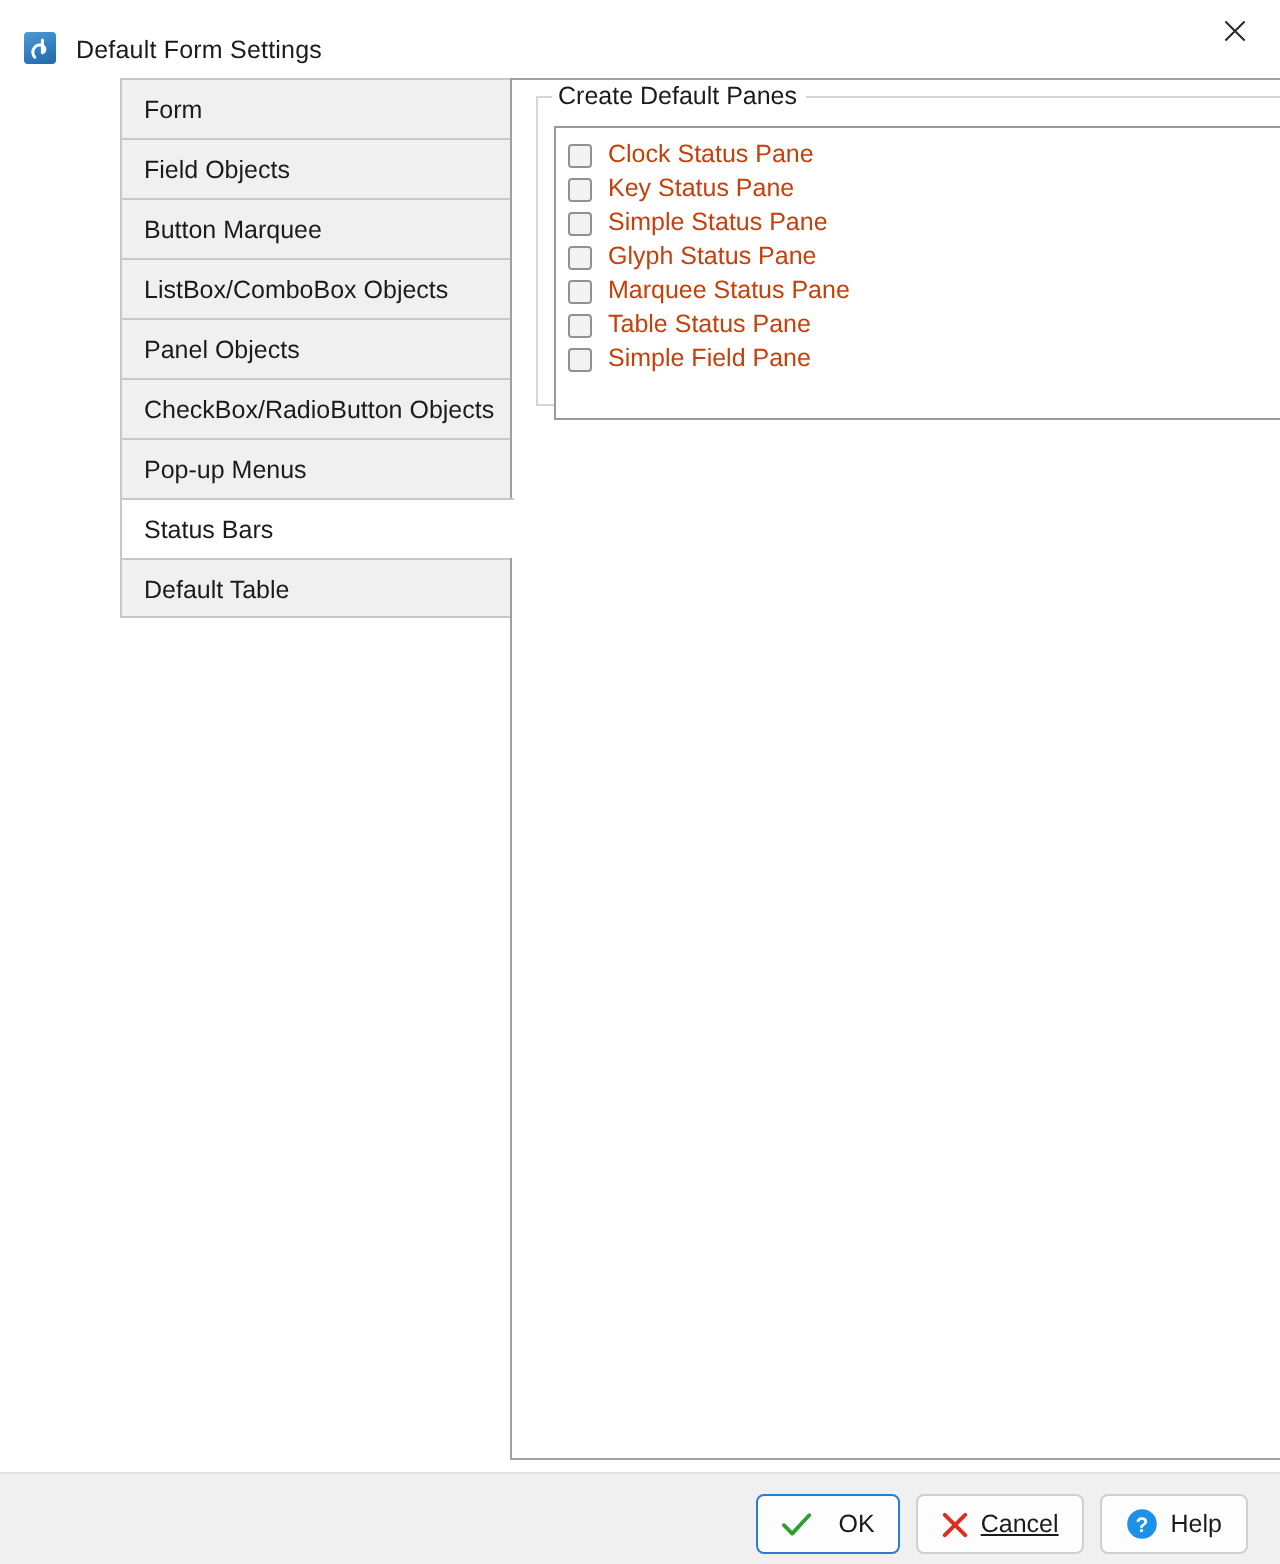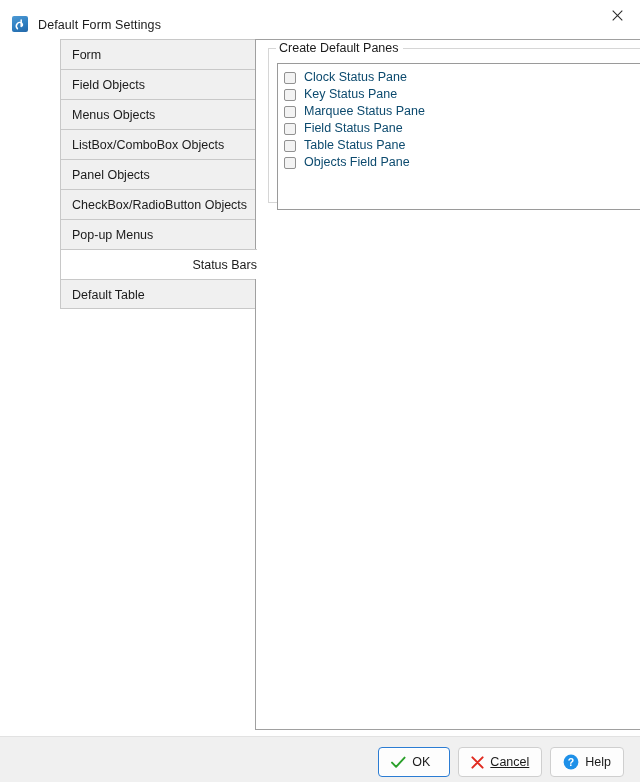--- a/index.html
+++ b/index.html
@@ -112,21 +112,20 @@
     width: 196px;
   }
   .tab-item:last-child {
     border-bottom: 1px solid #c8c8c8;
   }
   .tab-item.selected {
     background: #ffffff;
     border-right: none;
     width: 197px;
     z-index: 3;
-    text-align: right;
   }
 
   
   #content-panel {
     position: absolute;
     left: 210px;
     top: 7px;
     width: 405px;
     height: 691px;
     box-sizing: border-box;
@@ -180,21 +179,21 @@
     height: 12px;
     box-sizing: border-box;
     border: 1px solid #919191;
     border-radius: 2px;
     background: #f3f3f3;
     flex: 0 0 auto;
     margin-right: 8px;
   }
   .cb-label {
     font-size: 12.5px;
-    color: #0c4a6e;
+    color: #c2410c;
     white-space: nowrap;
     line-height: 15px;
   }
 
   
   #footer {
     position: absolute;
     left: 0;
     top: 736px;
     width: 640px;
@@ -210,21 +209,21 @@
     gap: 8px;
   }
   .dlg-button {
     height: 26px;
     box-sizing: border-box;
     background: #fdfdfd;
     border: 1px solid #cfcfcf;
     border-radius: 4px;
     display: flex;
     align-items: center;
-    justify-content: flex-start;
+    justify-content: space-between;
     padding: 14px 12px;
     font-size: 12.5px;
     color: #1b1b1b;
     cursor: default;
     white-space: nowrap;
   }
   .dlg-button.default {
     border: 1px solid #2b7cd3;
     box-shadow: inset 0 0 0 1px #ffffff;
   }
@@ -262,21 +261,21 @@
   <div id="dialog-body">
 
     <div id="tab-list">
       <div class="tab-item">
         <span>Form</span>
       </div>
       <div class="tab-item">
         <span>Field Objects</span>
       </div>
       <div class="tab-item">
-        <span>Menus Objects</span>
+        <span>Button Marquee</span>
       </div>
       <div class="tab-item">
         <span>ListBox/ComboBox Objects</span>
       </div>
       <div class="tab-item">
         <span>Panel Objects</span>
       </div>
       <div class="tab-item">
         <span>CheckBox/RadioButton Objects</span>
       </div>
@@ -301,41 +300,45 @@
           <div class="checkbox-row">
             <span class="cb-box"></span>
             <span class="cb-label">Clock Status Pane</span>
           </div>
 
           <div class="checkbox-row">
             <span class="cb-box"></span>
             <span class="cb-label">Key Status Pane</span>
           </div>
 
-
+          <div class="checkbox-row">
+            <span class="cb-box"></span>
+            <span class="cb-label">Simple Status Pane</span>
+          </div>
+
+          <div class="checkbox-row">
+            <span class="cb-box"></span>
+            <span class="cb-label">Glyph Status Pane</span>
+          </div>
 
           <div class="checkbox-row">
             <span class="cb-box"></span>
             <span class="cb-label">Marquee Status Pane</span>
           </div>
 
-          <div class="checkbox-row">
-            <span class="cb-box"></span>
-            <span class="cb-label">Field Status Pane</span>
-          </div>
 
           <div class="checkbox-row">
             <span class="cb-box"></span>
             <span class="cb-label">Table Status Pane</span>
           </div>
 
 
           <div class="checkbox-row">
             <span class="cb-box"></span>
-            <span class="cb-label">Objects Field Pane</span>
+            <span class="cb-label">Simple Field Pane</span>
           </div>
 
         </div>
       </div>
 
     </div>
   </div>
 
   <div id="footer">
     <div id="footer-buttons">

